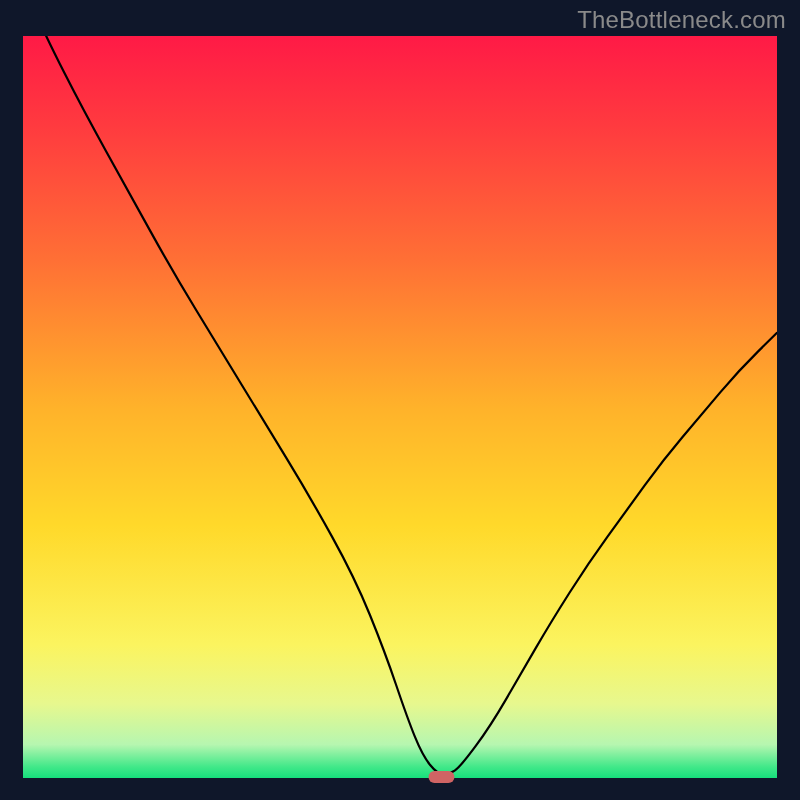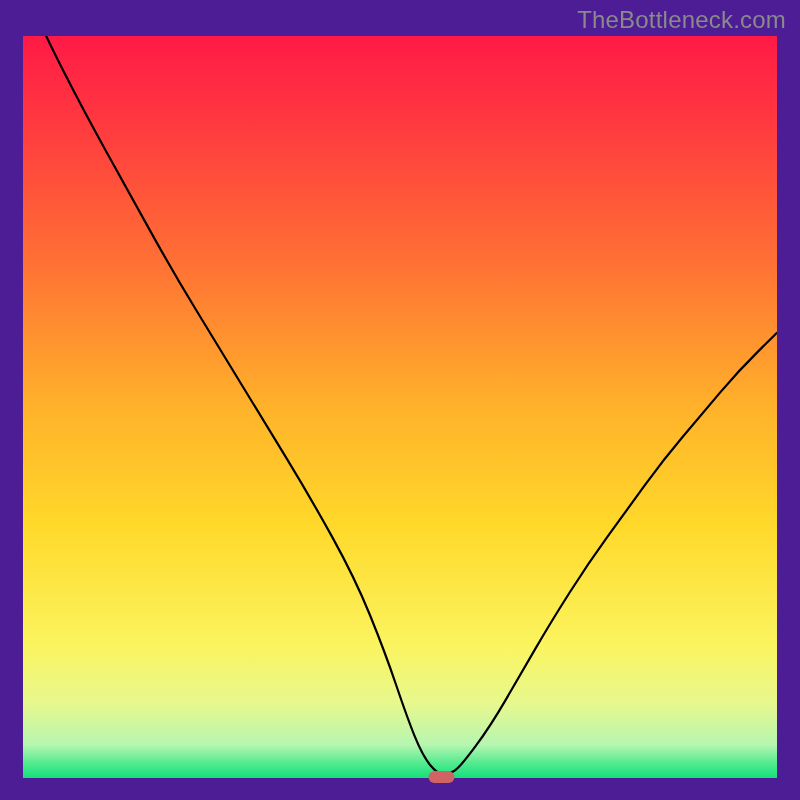--- a/index.html
+++ b/index.html
@@ -7,21 +7,21 @@
     padding: 0;
     width: 800px;
     height: 800px;
     background: #000;
     font-family: Arial, Helvetica, sans-serif;
   }
   .wrap {
     position: relative;
     width: 800px;
     height: 800px;
-    background: #4c1d95;
+    background: #0f172a;
   }
   .attribution {
     position: absolute;
     top: 6px;
     right: 14px;
     color: #8a8a8a;
     font-size: 24px;
     font-weight: 500;
     letter-spacing: 0.2px;
     user-select: none;

